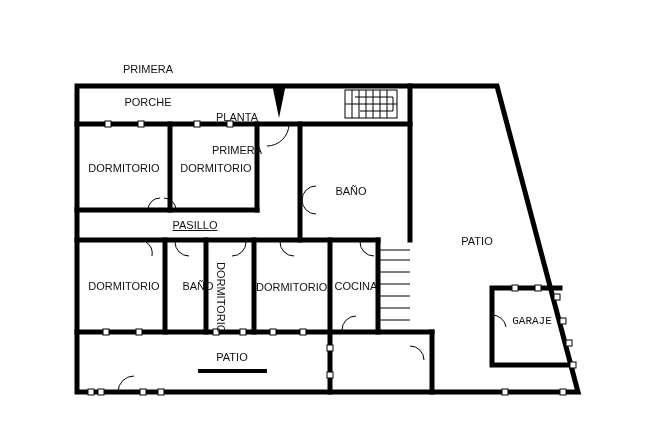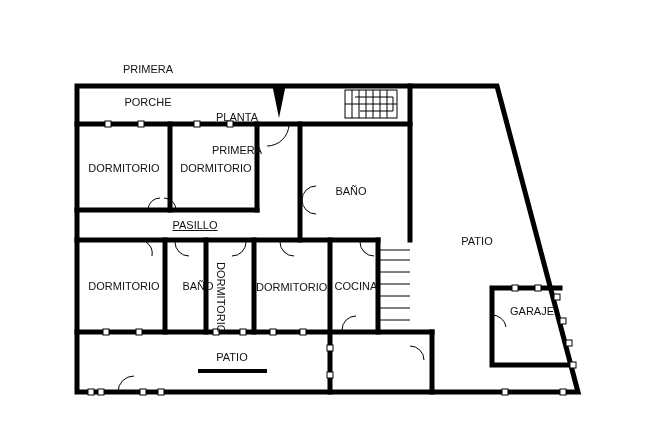--- a/index.html
+++ b/index.html
@@ -119,14 +119,14 @@
 <div class="lbl" style="left:88px;top:163px;width:72px;">DORMITORIO</div>
 <div class="lbl" style="left:178px;top:163px;width:76px;">DORMITORIO</div>
 <div class="lbl" style="left:326px;top:186px;width:50px;">BAÑO</div>
 <div class="lbl" style="left:165px;top:220px;width:60px;text-decoration:underline;">PASILLO</div>
 <div class="lbl" style="left:455px;top:236px;width:44px;">PATIO</div>
 <div class="lbl" style="left:86px;top:281px;width:76px;">DORMITORIO</div>
 <div class="lbl" style="left:168px;top:281px;width:60px;">BAÑO</div>
 <div class="lbl vert" style="left:215px;top:262px;height:70px;">DORMITORIO</div>
 <div class="lbl" style="left:256px;top:282px;width:70px;">DORMITORIO</div>
 <div class="lbl" style="left:334px;top:281px;width:44px;">COCINA</div>
-<div class="lbl" style="left:510px;top:306px;width:44px;">GARAJE</div>
+<div class="lbl" style="left:510px;top:316px;width:44px;font-family:Liberation Mono, monospace;">GARAJE</div>
 <div class="lbl" style="left:210px;top:352px;width:44px;">PATIO</div>
 
 </body></html>

